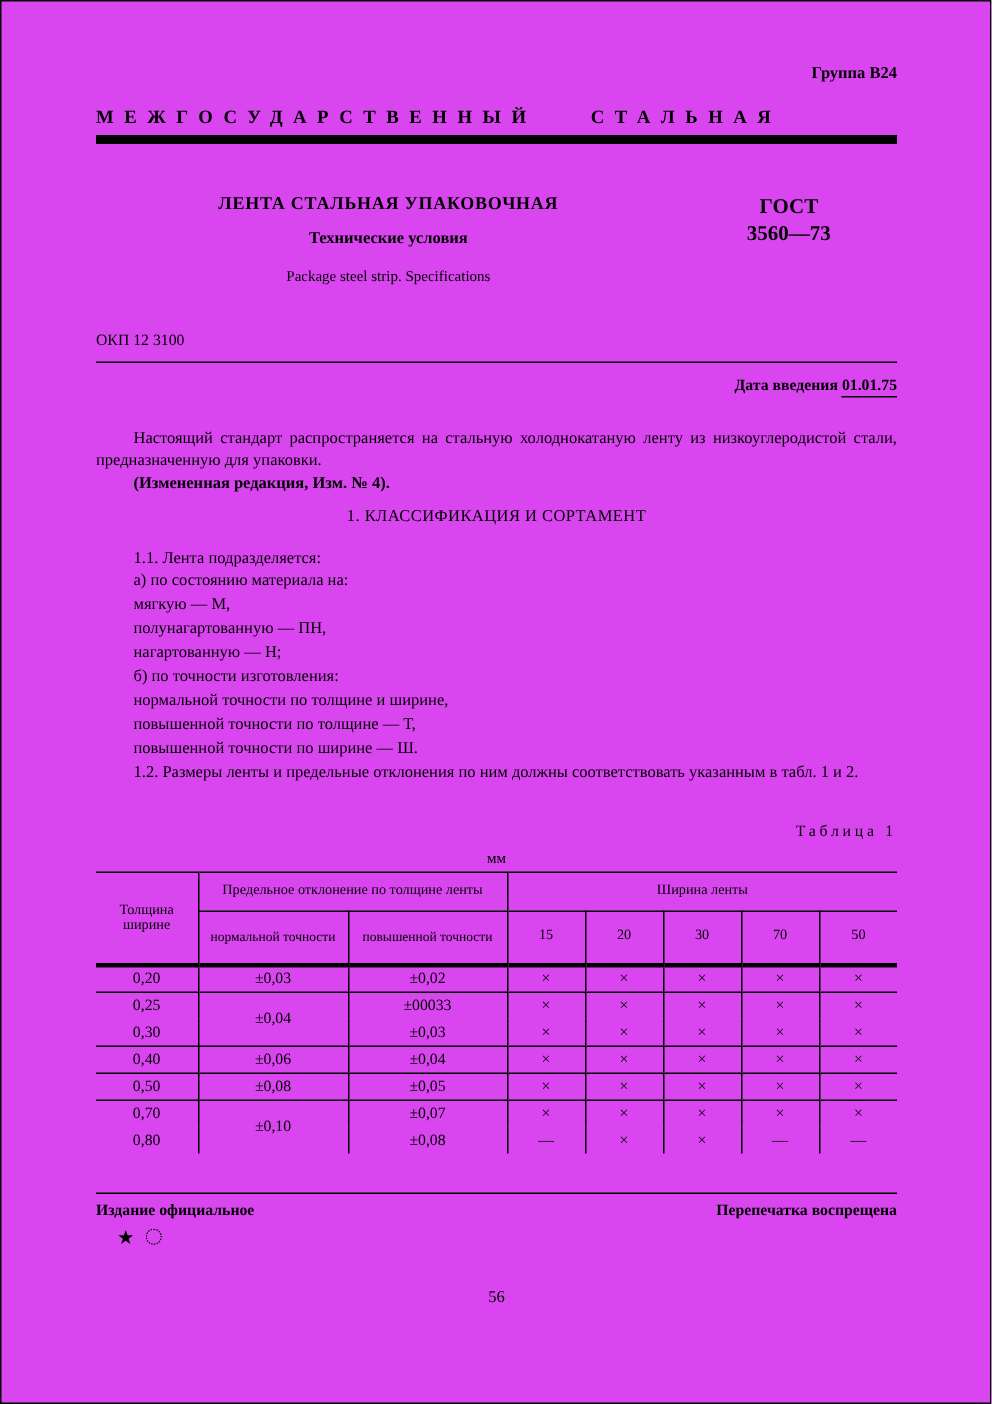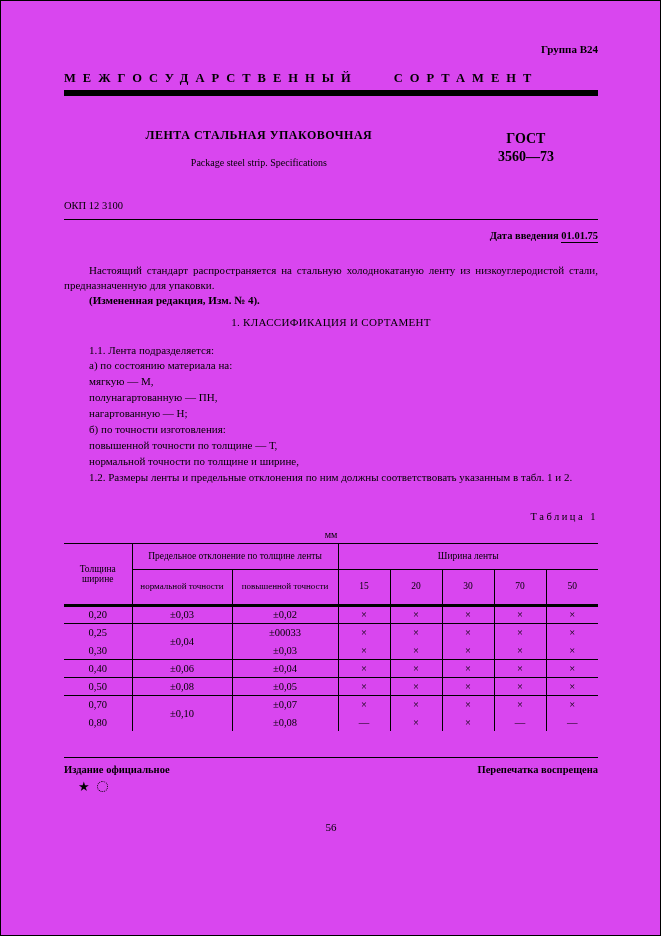--- a/index.html
+++ b/index.html
@@ -93,26 +93,27 @@
   .page-number { text-align: center; font-size: 11px; margin-top: 28px; }
 </style>
 </head>
 <body>
 
 <div class="page">
   <div class="content">
 
     <div class="group-line">Группа В24</div>
 
-    <div class="banner">МЕЖГОСУДАРСТВЕННЫЙ СОРТАМЕНТ</div>
+    <div class="banner">МЕЖГОСУДАРСТВЕННЫЙ СТАЛЬНАЯ</div>
     <div class="banner-bar"></div>
 
     <div class="title-row">
       <div class="title-left">
         <div class="doc-title">ЛЕНТА СТАЛЬНАЯ УПАКОВОЧНАЯ</div>
+        <div class="doc-subtitle">Технические условия</div>
         <div class="doc-subtitle-en">Package steel strip. Specifications</div>
       </div>
       <div class="title-right">
         <div class="gost-block">
           <div>ГОСТ</div>
           <div>3560—73</div>
         </div>
       </div>
     </div>
 
@@ -128,22 +129,23 @@
     <div class="amendment">(Измененная редакция, Изм. № 4).</div>
 
     <div class="section-heading">1. КЛАССИФИКАЦИЯ И СОРТАМЕНТ</div>
 
     <div class="cls-line">1.1. Лента подразделяется:</div>
     <div class="cls-line">а) по состоянию материала на:</div>
     <div class="cls-line">мягкую — М,</div>
     <div class="cls-line">полунагартованную — ПН,</div>
     <div class="cls-line">нагартованную — Н;</div>
     <div class="cls-line">б) по точности изготовления:</div>
+    <div class="cls-line">нормальной точности по толщине и ширине,</div>
     <div class="cls-line">повышенной точности по толщине — Т,</div>
-    <div class="cls-line">нормальной точности по толщине и ширине,</div>
+    <div class="cls-line">повышенной точности по ширине — Ш.</div>
 
     <div class="para">1.2. Размеры ленты и предельные отклонения по ним должны соответствовать указанным в табл. 1 и 2.</div>
 
     <div class="table-label">Таблица 1</div>
     <div class="units">мм</div>
 
     <table class="spec">
       <colgroup>
         <col style="width:68px">
           <col style="width:100px">

